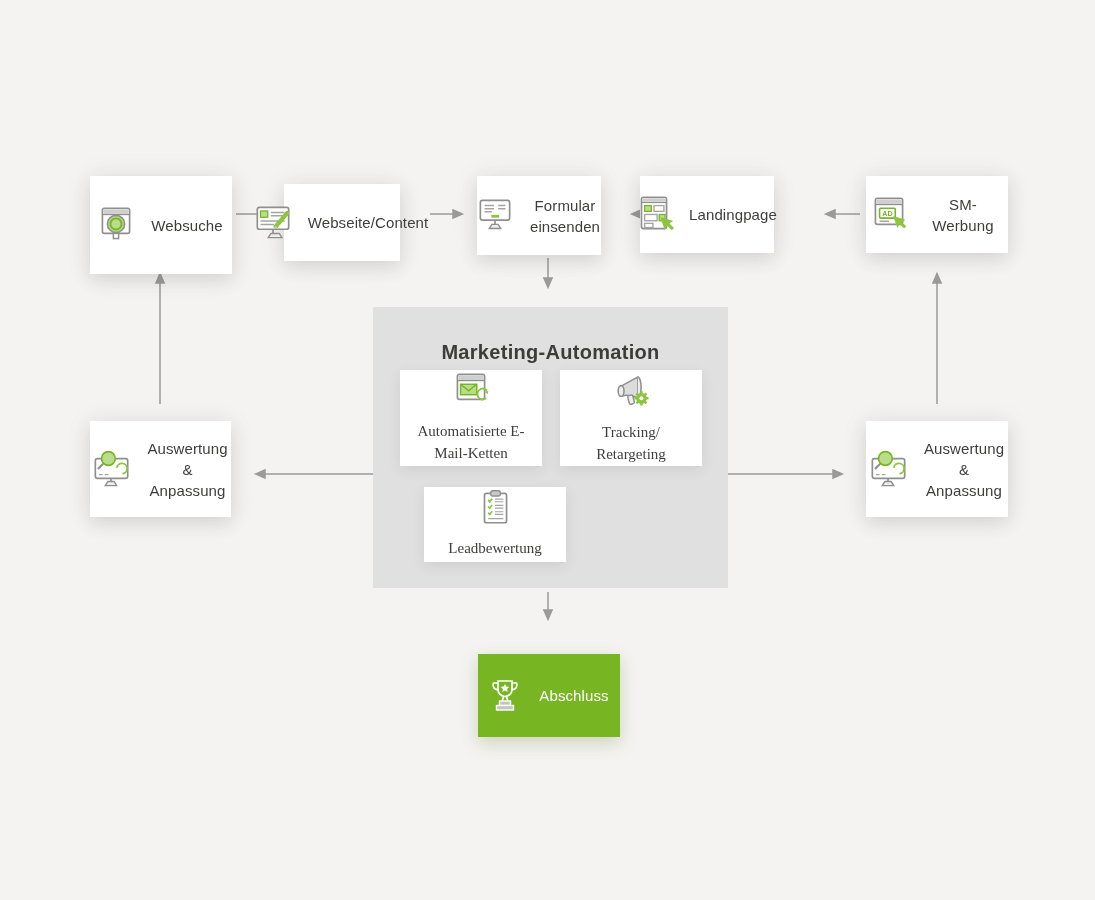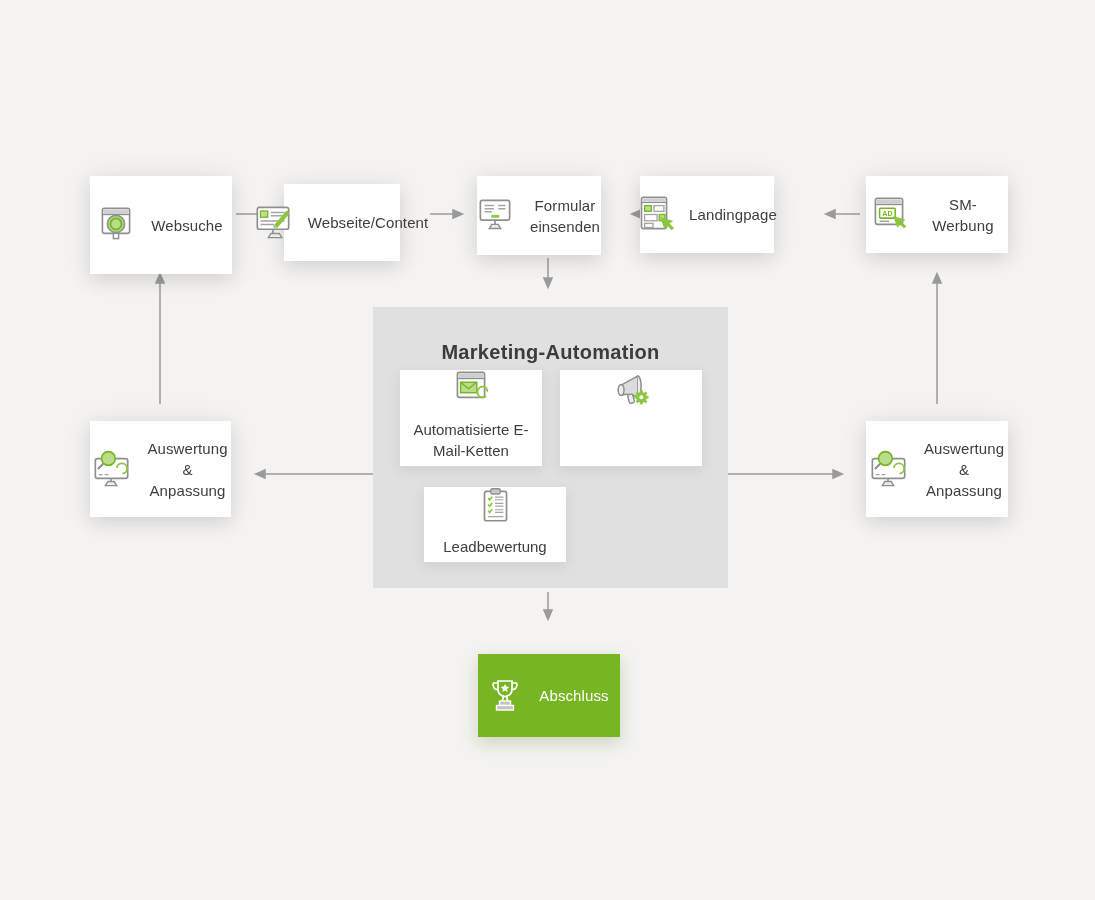--- a/index.html
+++ b/index.html
@@ -30,22 +30,22 @@
   }
   .automation-title{
     text-align:center;
     font-size:20px;font-weight:bold;color:#3c3c3b;letter-spacing:.3px;
     padding-top:34px;
   }
   .card{
     position:absolute;
     background:#ffffff;
     box-shadow:0 4px 12px rgba(60,58,55,0.10);
-    display:flex;flex-direction:column;align-items:center;justify-content:flex-start;
-    gap:9px;text-align:center;
+    display:flex;flex-direction:column;align-items:center;justify-content:center;
+    gap:9px;text-align:center;font-family:Liberation Serif, serif;
   }
   .card .label{font-size:15px;line-height:1.42;color:#3e3e3d;padding:0 10px;}
   .node.green{
     background:#77b522;
     box-shadow:0 6px 16px rgba(90,120,40,0.25);
     margin-top:16px;
   }
   .node.green .label{color:#ffffff;}
 </style>
 </head>
@@ -175,20 +175,21 @@
         <rect x="20.5" y="23" width="5" height="8.5" rx="1.5" transform="rotate(-14 23 27)" fill="#ededed" stroke="#8f8f8f" stroke-width="1.4"></rect>
         <g transform="translate(33,26)">
           <g stroke="#8cc63f" stroke-width="2.4">
             <path d="M0,-6.8 V6.8 M-6.8,0 H6.8 M-4.8,-4.8 L4.8,4.8 M-4.8,4.8 L4.8,-4.8"></path>
           </g>
           <circle r="5.2" fill="#8cc63f"></circle>
           <circle r="1.9" fill="#fff"></circle>
         </g>
       </svg>
     </span>
+    <span class="label">Tracking/ Retargeting</span>
   </div>
 
   <div class="card" style="left:424px;top:487px;width:142px;height:75px;z-index:3">
     <span class="icon">
       <svg width="42" height="36" viewBox="0 0 40 34">
         <rect x="10" y="4" width="21" height="28" rx="2" fill="#fff" stroke="#8f8f8f" stroke-width="1.6"></rect>
         <rect x="16" y="1.5" width="9" height="5" rx="1.5" fill="#c9c9c9" stroke="#8f8f8f" stroke-width="1.3"></rect>
         <g stroke="#8cc63f" stroke-width="1.6" fill="none">
           <path d="M13.5,10.5 l1.4,1.6 2.4,-3"></path>
           <path d="M13.5,16.5 l1.4,1.6 2.4,-3"></path>

